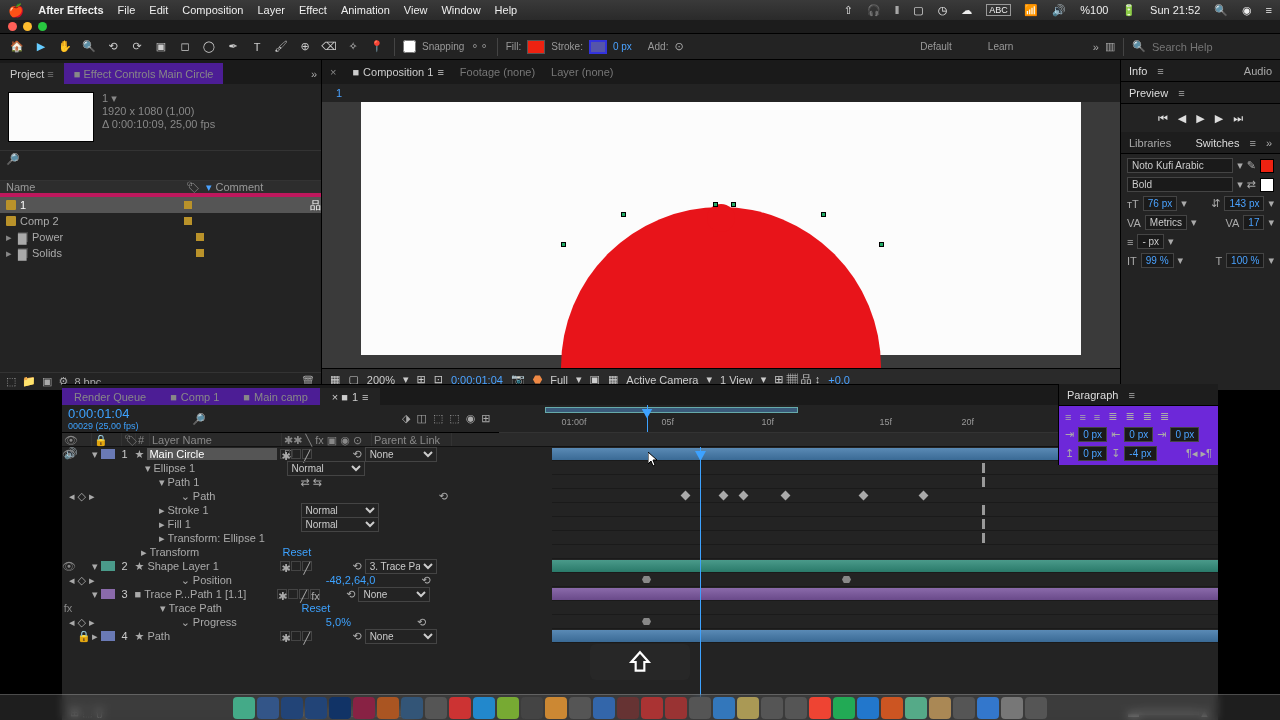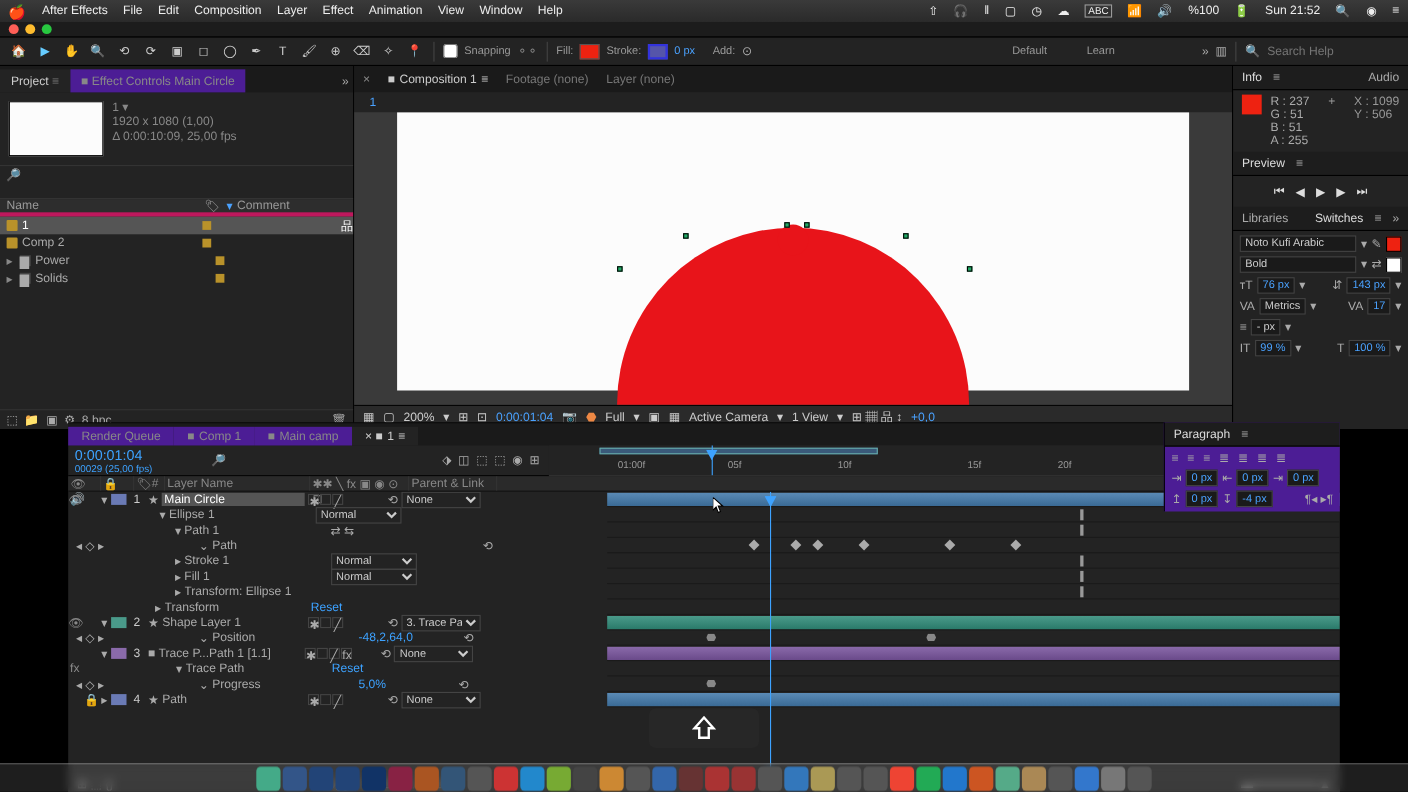--- a/index.html
+++ b/index.html
@@ -1,19 +1,19 @@
 <!DOCTYPE html>
 <html><head>
 <meta charset="utf-8">
 <style>
 * { margin:0; padding:0; box-sizing:border-box; font-family:-apple-system,'Segoe UI',Arial,sans-serif; font-size:11px; user-select:none; }
 body { background:#000; color:#aaa; width:1280px; height:720px; overflow:hidden; position:relative; }
 .menubar { background:linear-gradient(#3a3a3a,#2a2a2a); height:20px; display:flex; align-items:center; gap:14px; padding:0 8px; color:#eee; }
 .menubar .apple { font-size:13px; }
-.menubar .app { font-weight:normal; }
+.menubar .app { font-weight:bold; }
 .menubar .spacer { flex:1; }
 .titlebar { background:#1c1c1c; height:14px; color:#888; font-size:10px; text-align:center; line-height:14px; position:relative; border-bottom:1px solid #000; }
 .titlebar .dots { position:absolute; left:8px; top:2px; display:flex; gap:6px; }
 .titlebar .dot { width:9px; height:9px; border-radius:50%; }
 .titlebar .r{background:#ff5f57}.titlebar .y{background:#febc2e}.titlebar .g{background:#28c840}
 .toolbar { background:#232323; height:26px; display:flex; align-items:center; gap:6px; padding:0 8px; border-bottom:1px solid #000; }
 .toolbar .sep { width:1px; height:18px; background:#444; margin:0 2px; }
 .tbtn { width:18px; height:18px; display:flex; align-items:center; justify-content:center; color:#ccc; }
 .toolbar .label { color:#999; font-size:10px; }
 .swatch { width:18px; height:14px; border:1px solid #555; }
@@ -102,21 +102,21 @@
 .bar.teal{background:linear-gradient(#4a9a8a,#2a7a6a)}
 .bar.purple{background:linear-gradient(#8a6aaa,#6a4a8a)}
 .kf{position:absolute;top:3px;width:7px;height:7px;background:#aaa;transform:rotate(45deg)}
 .kfx{position:absolute;top:3px;width:9px;height:7px;background:#888;clip-path:polygon(20% 0,80% 0,100% 50%,80% 100%,20% 100%,0 50%)}
 .marker{position:absolute;top:2px;width:3px;height:10px;background:#999}
 .tl-foot{height:16px;background:#232323;display:flex;align-items:center;padding:0 8px;font-size:10px;color:#888;border-top:1px solid #333}
 .dock{position:absolute;bottom:0;left:0;right:0;height:26px;display:flex;justify-content:center;gap:2px;padding:2px;background:rgba(200,200,200,.15);backdrop-filter:blur(4px);border-top:1px solid rgba(255,255,255,.2)}
 .dock .di{width:22px;height:22px;border-radius:4px}
 .cursor{position:absolute;width:12px;height:16px;pointer-events:none;z-index:999}
 .shifthint{position:absolute;left:50%;bottom:40px;transform:translateX(-50%);width:100px;height:36px;background:rgba(40,40,40,.85);border-radius:6px;display:flex;align-items:center;justify-content:center}
-.parapanel{position:absolute;right:62px;top:384px;width:160px;background:#4c1d95;border-left:1px solid #000}
+.parapanel{position:absolute;right:62px;top:384px;width:160px;background:#6d28d9;border-left:1px solid #000}
 .fillsw{width:14px;height:14px;background:#e21;border:1px solid #000}
 .fillsw2{width:14px;height:14px;background:#fff;border:1px solid #000}
 </style>
 </head>
 <body>
 
 <div class="menubar">
   <span class="apple">🍎</span>
   <span class="app">After Effects</span>
   <span>File</span>
@@ -299,28 +299,20 @@
     </div>
   </div>
 
   <div class="rightcol">
     <div class="panelhdr">
         <span class="act">Info</span>
         <span>≡</span>
         <span style="flex:1"></span>
         <span>Audio</span>
       </div>
-    <div class="infobody">
-      <div class="sw"></div>
-      <div class="rgba">
-        R : <span>237</span><br>G : <span>51</span><br>B : <span>51</span><br>A : <span>255</span>
-      </div>
-      <div class="coords">+<br></div>
-      <div class="coords">X : <span>1099</span><br>Y : <span>506</span></div>
-    </div>
     <div class="panelhdr"><span class="act">Preview</span> ≡</div>
     <div class="prevbody">
       <span class="pbtn">⏮</span>
       <span class="pbtn">◀</span>
       <span class="pbtn">▶</span>
       <span class="pbtn">▶</span>
       <span class="pbtn">⏭</span>
     </div>
     <div class="panelhdr"><span>Libraries</span><span style="flex:1"></span><span class="act">Switches</span> ≡ <span>»</span></div>
     <div class="charbody">

